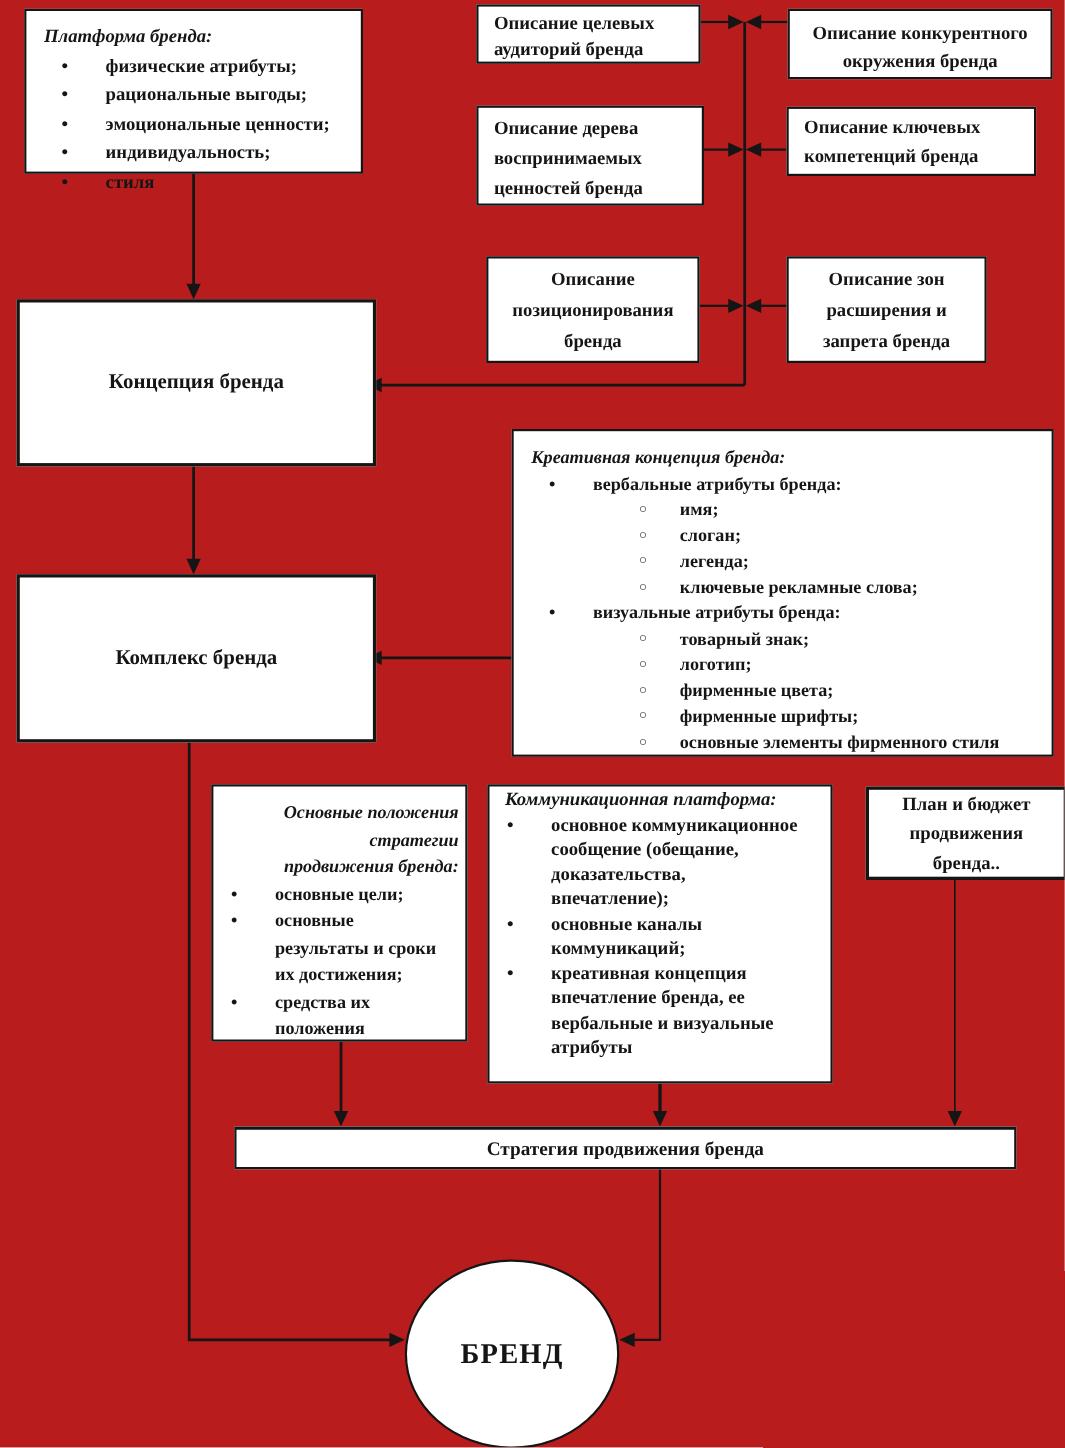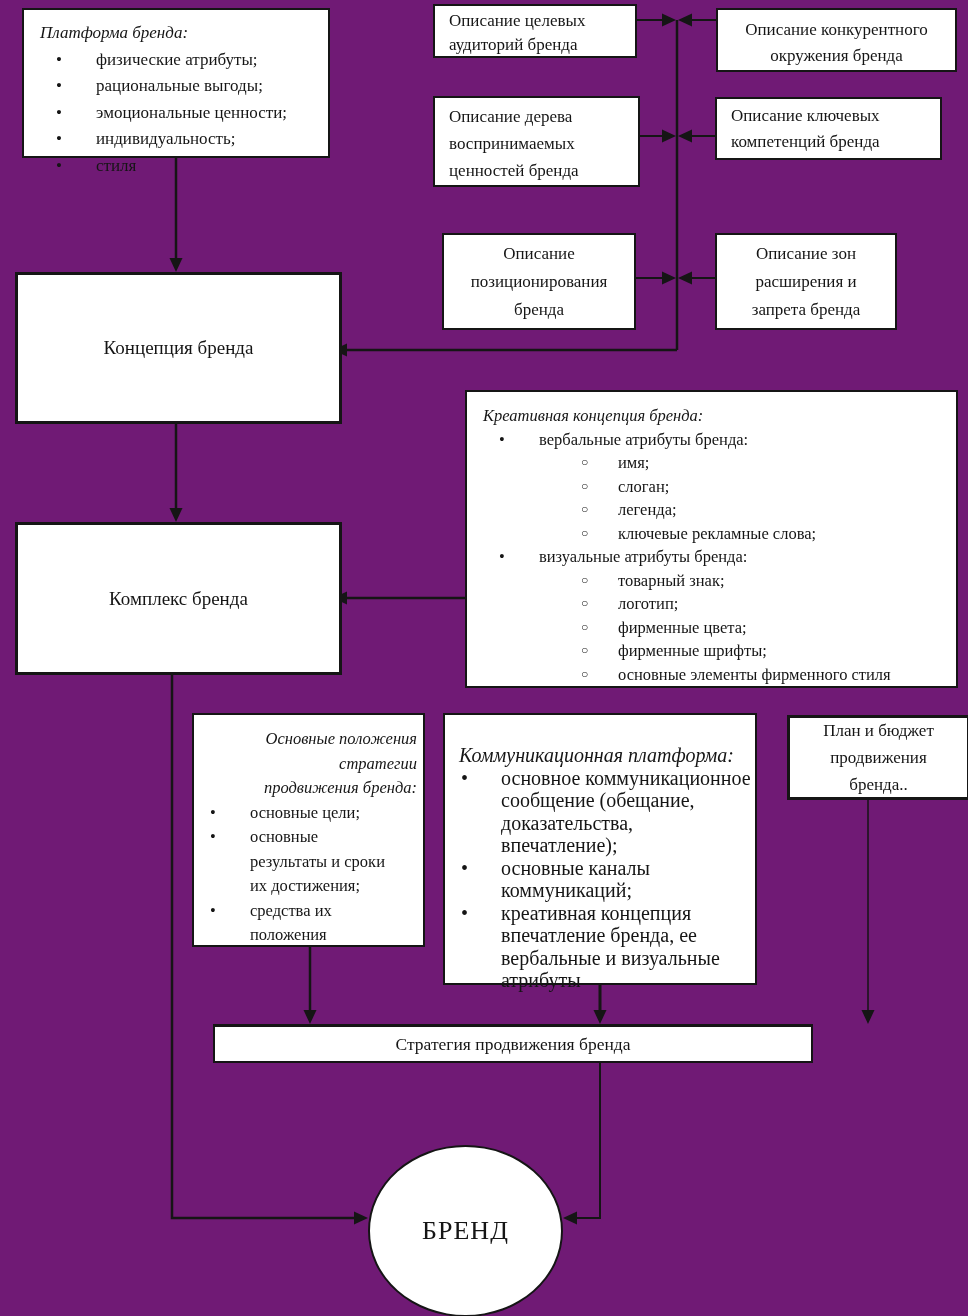--- a/index.html
+++ b/index.html
@@ -1,17 +1,17 @@
 <!DOCTYPE html>
 <html><head>
 <meta charset="utf-8">
 <style>
   html,body{margin:0;padding:0;background:#fff;}
   body{font-family:"Liberation Serif","DejaVu Serif",serif;color:#151515;}
-  #canvas{position:relative;width:968px;height:1316px;background:#701a75;overflow:hidden;}
+  #canvas{position:relative;width:968px;height:1316px;background:#b91c1c;overflow:hidden;font-weight:bold;}
   svg.wires{position:absolute;left:0;top:0;pointer-events:none;}
   .box{position:absolute;box-sizing:border-box;border:2px solid #151515;background:#fff;font-size:17px;line-height:26px;}
   .thick{border-width:3px;margin-left:12px;}
   .ctr{display:flex;align-items:center;justify-content:center;text-align:center;}
   .pre{white-space:pre-line;}
   .big{font-size:19px;}
   .ititle{font-style:italic;}
   ul.blist{list-style:none;margin:0;padding:0;}
   ul.blist li{position:relative;padding-left:56px;}
   ul.blist li .blt{position:absolute;left:16px;top:0;}
@@ -24,24 +24,24 @@
   #b-comp{left:716px;top:8px;width:241px;height:64px;padding:5px 4px 0 4px;line-height:26px;}
   #b-tree{left:433px;top:96px;width:207px;height:91px;padding:5px 4px 0 14px;line-height:27px;}
   #b-key{left:715px;top:97px;width:227px;height:63px;padding:4px 4px 0 14px;line-height:26px;}
   #b-pos{left:442px;top:233px;width:194px;height:97px;line-height:28px;}
   #b-zone{left:715px;top:233px;width:182px;height:97px;line-height:28px;}
   #koncept{left:3px;top:272px;width:327px;height:152px;}
   #kompleks{left:3px;top:522px;width:327px;height:153px;}
   #kreativ{left:465px;top:390px;width:493px;height:298px;padding:12px 6px 0 16px;font-size:16.5px;line-height:23.5px;}
   #c1{left:192px;top:713px;width:233px;height:234px;padding:12px 6px 0 0;font-size:16.5px;line-height:24.5px;}
   #c1 .ititle{padding-left:16px;text-align:right;}
-  #c2{left:443px;top:713px;width:314px;height:272px;padding:29px 4px 0 0;font-size:20px;line-height:22.5px;}
+  #c2{left:443px;top:713px;width:314px;height:272px;padding:1px 4px 0 0;font-size:17px;line-height:22.5px;}
   #c2 .ititle{padding-left:14px;}
   #c3{left:775px;top:715px;width:183px;height:85px;line-height:27px;}
-  #bar{left:213px;top:1024px;width:600px;height:39px;font-size:17.5px;border-top-width:3px;}
+  #bar{left:213px;top:1024px;width:711px;height:39px;font-size:17.5px;border-top-width:3px;}
   #brand{left:368px;top:1145px;width:195px;height:172px;border-radius:50%;font-size:26px;letter-spacing:1px;}
 </style>
 </head>
 <body>
 
 <div id="canvas">
 
   <svg class="wires" width="968" height="1316" viewBox="0 0 968 1316" stroke="#151515" fill="#151515">
 
     <g>

